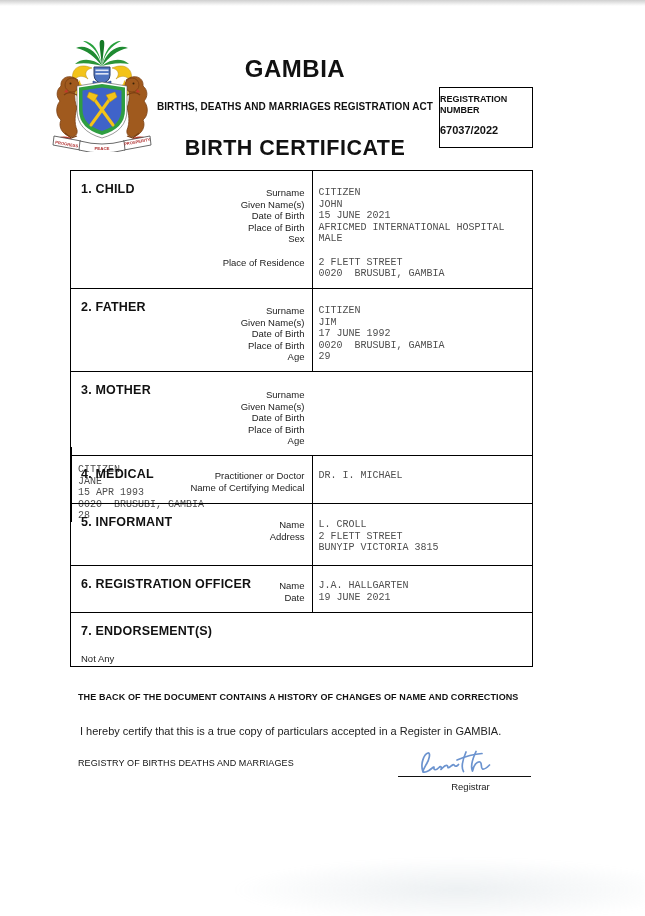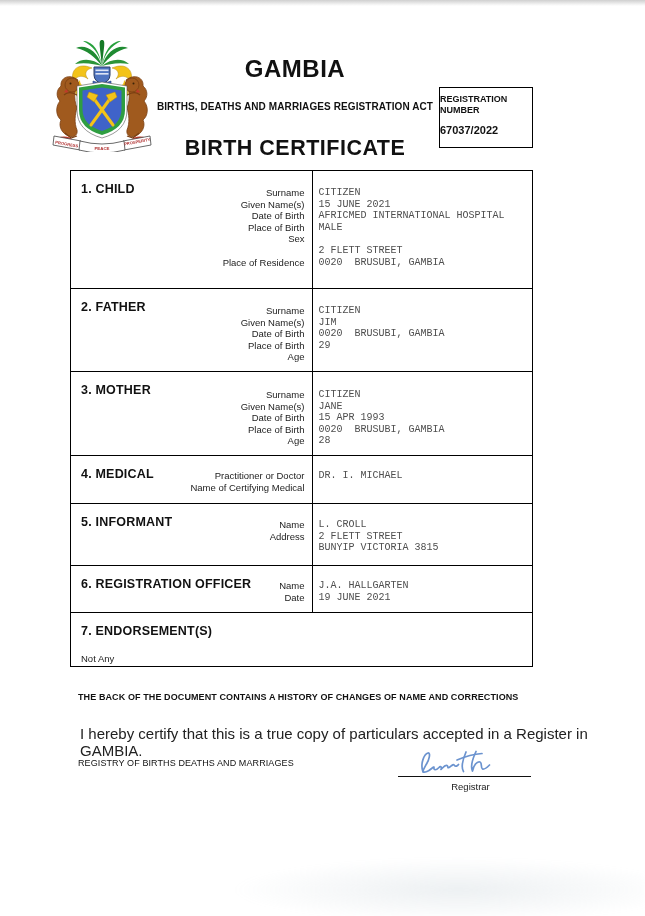--- a/index.html
+++ b/index.html
@@ -31,21 +31,21 @@
         white-space:nowrap;letter-spacing:.2px;}
   .labels{width:100%;box-sizing:border-box;padding-right:7px;text-align:right;
         font-size:9.5px;line-height:11.6px;color:#1c1c1c;}
   .values{padding-left:6px;font-family:"Liberation Mono",monospace;font-size:10px;
         line-height:11.6px;color:var(--value-ink,#4e4e4e);white-space:pre;}
   .row.full{display:block;}
   .row.full .section-title{position:static;padding:11px 0 0 10px;}
   .row.full .section-body{padding:15px 0 0 10px;font-size:9.5px;color:#222;}
   
   .back-note{position:absolute;left:78px;top:692px;font-size:9px;font-weight:bold;letter-spacing:.1px;}
-  .certify{position:absolute;left:80px;top:725px;font-size:15px;color:#222;}
+  .certify{position:absolute;left:80px;top:725px;font-size:11px;color:#222;}
   .registry{position:absolute;left:78px;top:758px;font-size:9px;font-weight:normal;letter-spacing:.1px;}
   .sig-line{position:absolute;left:398px;top:776px;width:133px;border-top:1.5px solid #111;}
   .sig-caption{position:absolute;left:404px;top:781px;width:133px;text-align:center;font-size:9.5px;color:#222;}
   .signature{position:absolute;left:410px;top:749px;width:95px;height:28px;}
   .scan-artifact{position:absolute;left:230px;top:858px;width:415px;height:58px;
         background:radial-gradient(ellipse at 55% 55%, rgba(165,182,192,0.20), rgba(255,255,255,0) 70%);
         filter:blur(2px);}
 </style>
 </head>
 <body>
@@ -138,39 +138,39 @@
             <div class="lbl">Surname</div>
             <div class="lbl">Given Name(s)</div>
             <div class="lbl">Date of Birth</div>
             <div class="lbl">Place of Birth</div>
             <div class="lbl">Sex</div>
             <div class="lbl">&nbsp;</div>
             <div class="lbl">Place of Residence</div>
           </div>
         </div>
         <div class="cell-right">
-          <div class="values" style="padding-top: 16px;"><div class="val">CITIZEN</div><div class="val">15 JUNE 2021</div><div class="val">AFRICMED INTERNATIONAL HOSPITAL</div><div class="val">MALE</div><div class="val">&nbsp;</div><div class="val">2 FLETT STREET</div><div class="val">0020  BRUSUBI, GAMBIA</div></div>
+          <div class="values" style="padding-top: 16px;"><div class="val">CITIZEN</div><div class="val">JOHN</div><div class="val">15 JUNE 2021</div><div class="val">AFRICMED INTERNATIONAL HOSPITAL</div><div class="val">MALE</div><div class="val">&nbsp;</div><div class="val">2 FLETT STREET</div><div class="val">0020  BRUSUBI, GAMBIA</div></div>
         </div>
       </div>
       <div class="row" style="height: 83px;">
         <div class="cell-left">
           <div class="section-title">2. FATHER</div>
           <div class="labels" style="padding-top: 16px;">
             <div class="lbl">Surname</div>
             <div class="lbl">Given Name(s)</div>
             <div class="lbl">Date of Birth</div>
             <div class="lbl">Place of Birth</div>
             <div class="lbl">Age</div>
           </div>
         </div>
         <div class="cell-right">
-          <div class="values" style="padding-top: 16px;"><div class="val">CITIZEN</div><div class="val">JIM</div><div class="val">0020  BRUSUBI, GAMBIA</div><div class="val">29</div></div>
-        </div>
-      </div>
-      <div class="row" style="height: 84px;">
+          <div class="values" style="padding-top: 16px;"><div class="val">CITIZEN</div><div class="val">JIM</div><div class="val">17 JUNE 1992</div><div class="val">0020  BRUSUBI, GAMBIA</div><div class="val">29</div></div>
+        </div>
+      </div>
+      <div class="row" style="height: 84px; flex-direction: column;">
         <div class="cell-left">
           <div class="section-title">3. MOTHER</div>
           <div class="labels" style="padding-top: 17px;">
             <div class="lbl">Surname</div>
             <div class="lbl">Given Name(s)</div>
             <div class="lbl">Date of Birth</div>
             <div class="lbl">Place of Birth</div>
             <div class="lbl">Age</div>
           </div>
         </div>

